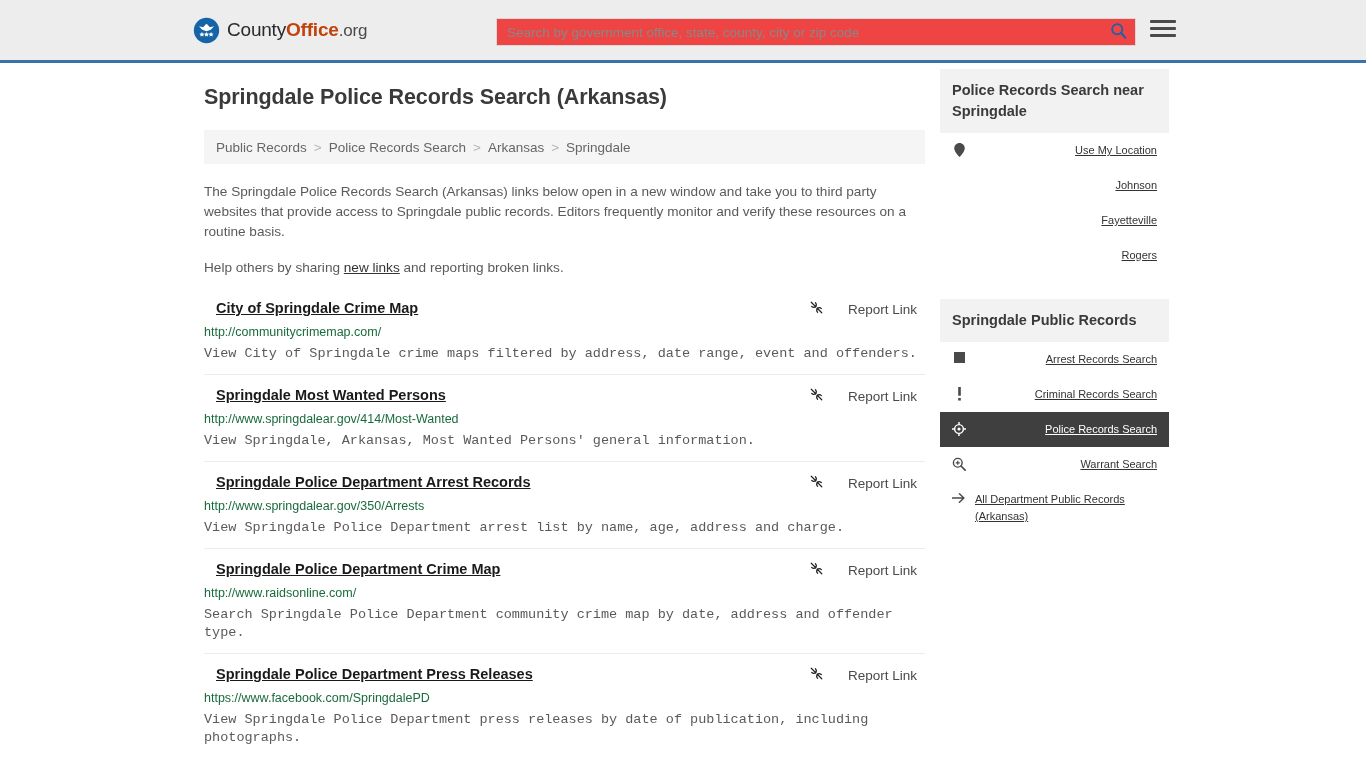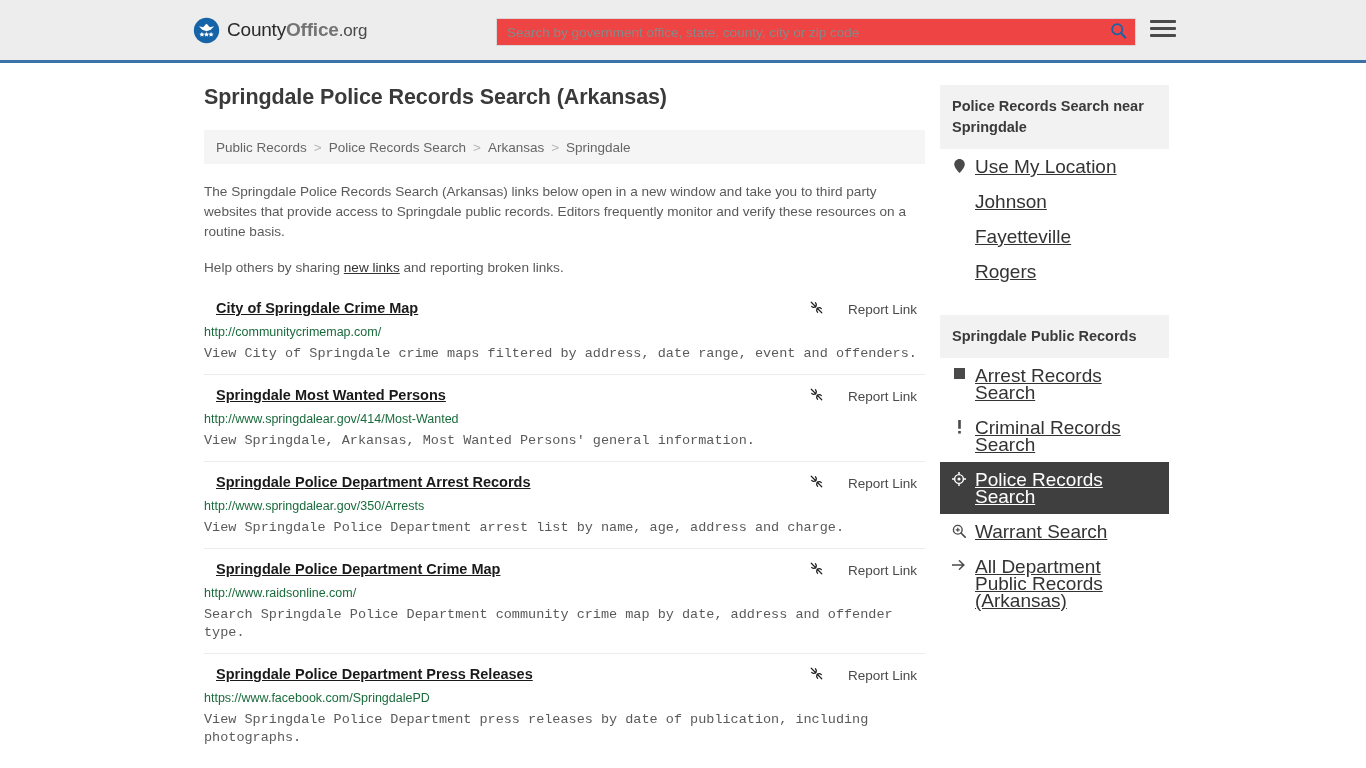--- a/index.html
+++ b/index.html
@@ -27,21 +27,21 @@
     gap: 7px;
     cursor: pointer;
   }
   .logo-emblem { width: 27px; height: 27px; display: block; }
   .logo-text {
     font-size: 19px;
     color: #2a2a2a;
     letter-spacing: -0.2px;
     white-space: nowrap;
   }
-  .logo-text .bold-blue { color: #737373; font-weight: bold; }
+  .logo-text .bold-blue { color: #c2410c; font-weight: bold; }
   .logo-text .light { color: #4a4a4a; font-size: 17px; }
 
   .search-wrap {
     position: absolute;
     left: 496px;
     top: 18px;
     width: 640px;
     height: 28px;
     background: #ef4444;
     border: 1px solid #d8d8d8;
@@ -89,21 +89,21 @@
   }
   .content {
     position: absolute;
     left: 204px;
     top: 22px;
     width: 721px;
   }
   .sidebar {
     position: absolute;
     left: 940px;
-    top: 22px;
+    top: 6px;
     width: 229px;
   }
 
   h1.page-title {
     font-size: 21.5px;
     font-weight: bold;
     color: #3a3a3a;
     margin: 0 0 20px 0;
     letter-spacing: -0.1px;
   }
@@ -193,21 +193,22 @@
     font-weight: bold;
     color: #3a3a3a;
     line-height: 21px;
   }
   .panel-list { margin: 0 0 26px 0; padding: 0; list-style: none; }
   .panel-item {
     display: flex;
     align-items: flex-start;
     gap: 9px;
     padding: 9px 12px;
-    font-size: 19px;
+    font-size: 11px;
+    justify-content: space-between;
   }
   .panel-item a {
     color: #333;
     text-decoration: underline;
     cursor: pointer;
     line-height: 17px;
   }
   .panel-item.active {
     background: #3f3f3f;
   }

